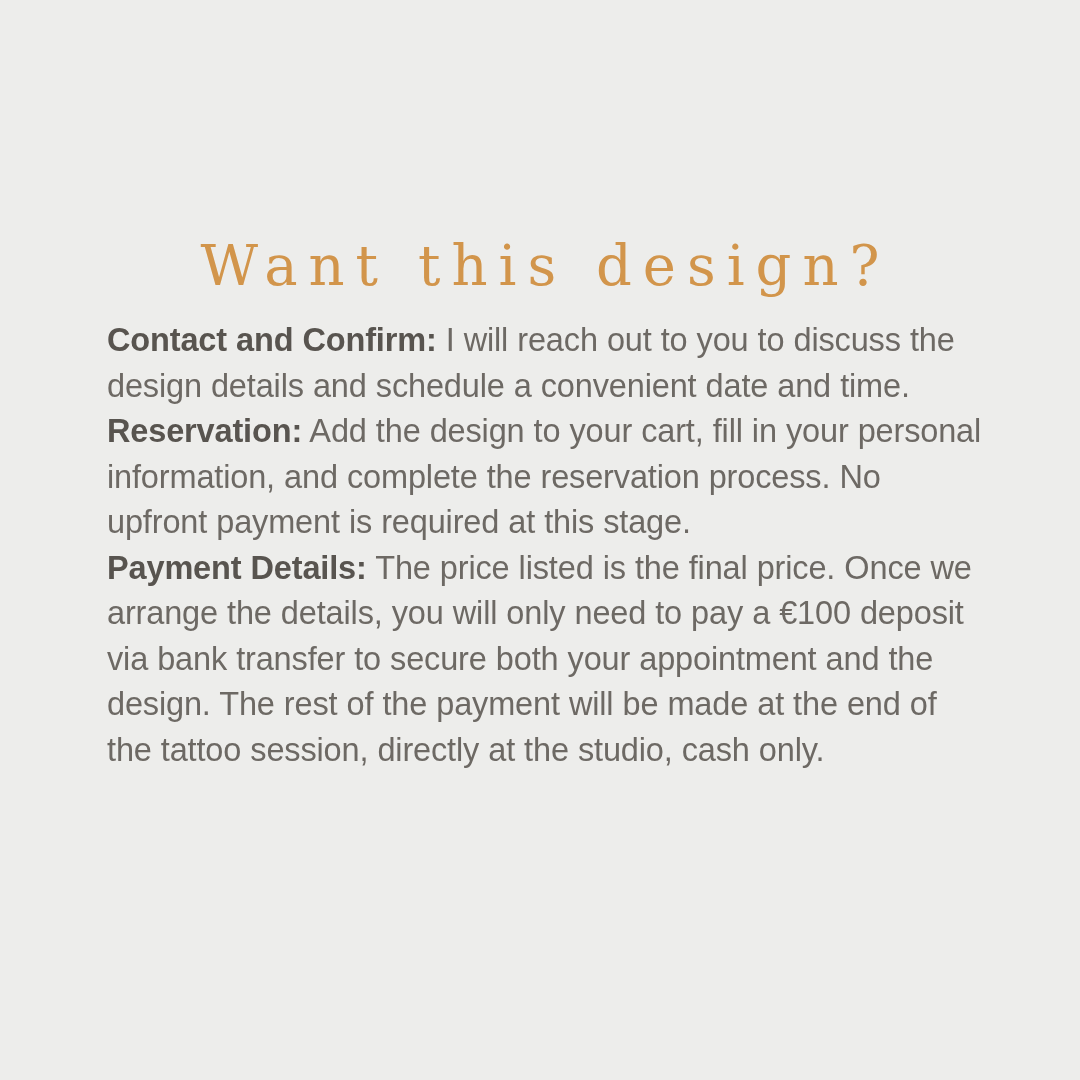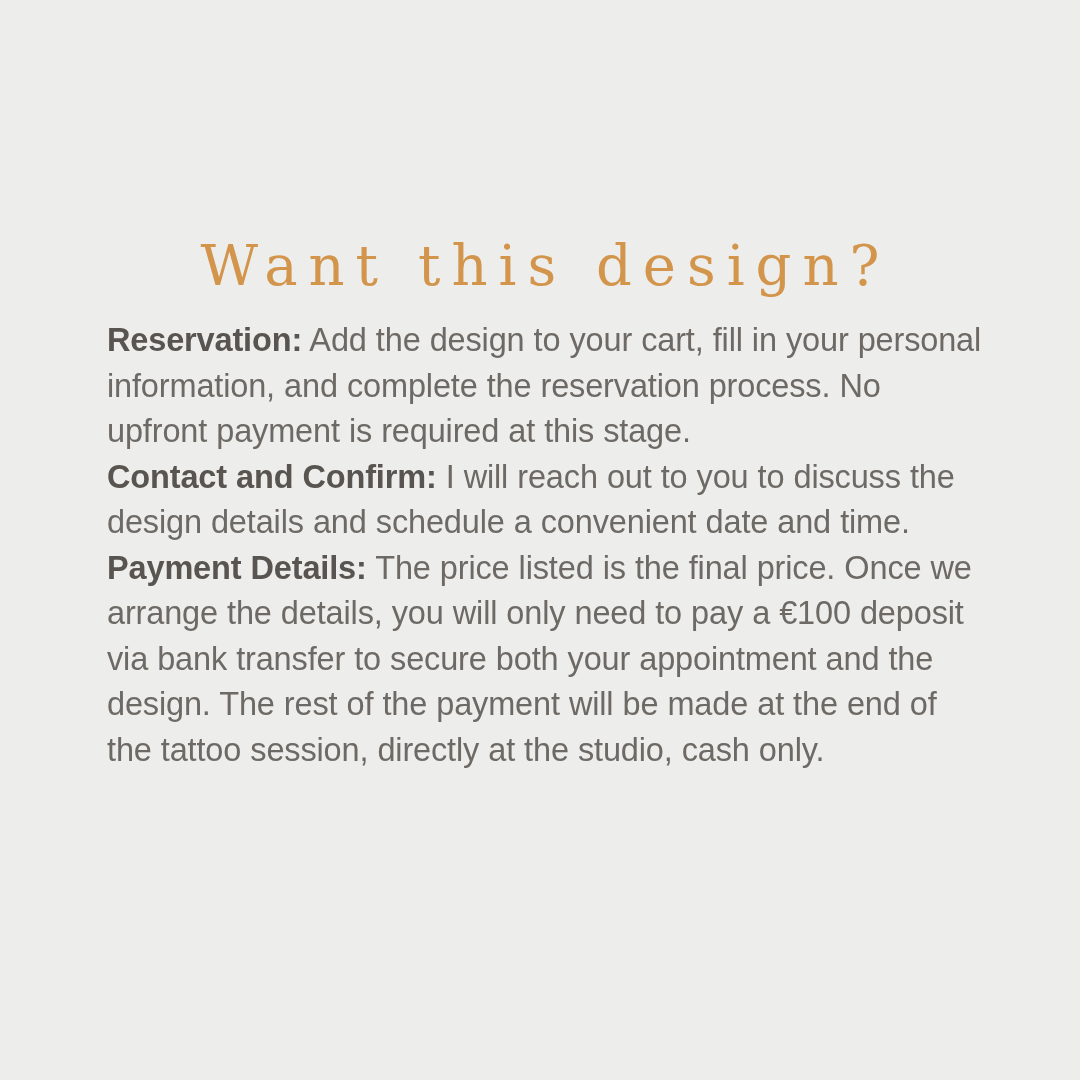--- a/index.html
+++ b/index.html
@@ -67,20 +67,20 @@
 </style>
 </head>
 <body style="background: rgb(237, 237, 235);">
 
 <div id="card" style="background: rgb(237, 237, 235);">
 
   <h1 id="heading" style="color: rgb(210, 149, 75);">Want this design?</h1>
 
   <div id="body-block">
 
+    <p class="para" style="color: rgb(109, 105, 100);"><span class="lead" style="color: rgb(88, 84, 79);">Contact and Confirm:</span><span> I will reach out to you to discuss the design details and schedule a convenient date and time.</span></p>
+
     <p class="para" style="color: rgb(109, 105, 100);"><span class="lead" style="color: rgb(88, 84, 79);">Reservation:</span><span> Add the design to your cart, fill in your personal information, and complete the reservation process. No upfront payment is required at this stage.</span></p>
-
-    <p class="para" style="color: rgb(109, 105, 100);"><span class="lead" style="color: rgb(88, 84, 79);">Contact and Confirm:</span><span> I will reach out to you to discuss the design details and schedule a convenient date and time.</span></p>
 
     <p class="para" style="color: rgb(109, 105, 100);"><span class="lead" style="color: rgb(88, 84, 79);">Payment Details:</span><span> The price listed is the final price. Once we arrange the details, you will only need to pay a €100 deposit via bank transfer to secure both your appointment and the design. The rest of the payment will be made at the end of the tattoo session, directly at the studio, cash only.</span></p>
 
   </div>
 </div>
 
 </body></html>

